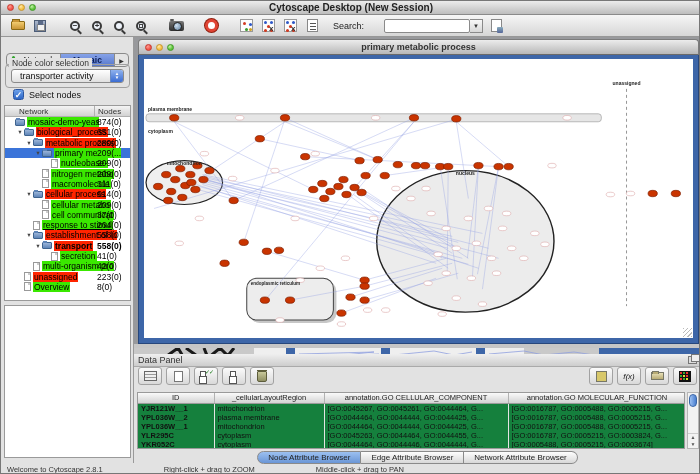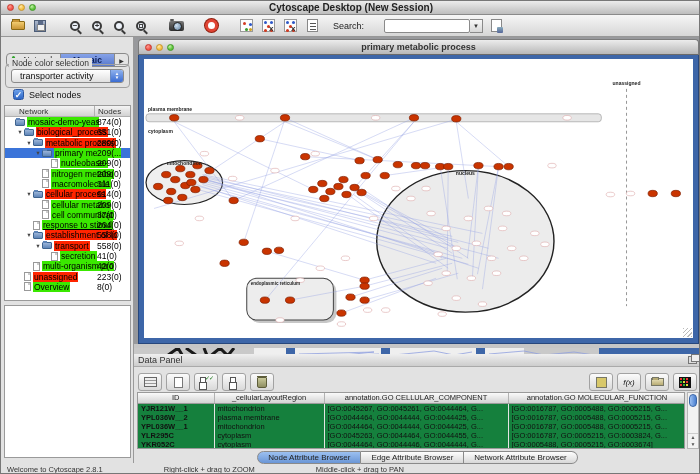--- a/index.html
+++ b/index.html
@@ -111,21 +111,21 @@
   .nw-canvas { position:relative; width:100%; height:100%; background:#fff; overflow:hidden; }
   .nw-canvas:after { content:""; position:absolute; right:1px; bottom:1px; width:9px; height:9px;
     background:repeating-linear-gradient(135deg,#bbb 0 1px,transparent 1px 3px); }
   .nw-canvas svg { display:block; width:100%; height:100%; }
 
   
   #bg-strip { position:absolute; left:133px; top:343px; width:567px; height:10px; overflow:hidden; background:#c6c6c6; }
 
   
   #data-panel { position:absolute; left:133px; top:353px; width:567px; height:97px; background:#e2e2e2; }
-  .dp-toolbar { position:absolute; left:0; top:13px; width:100%; height:24px; display:flex; align-items:flex-end; padding:0 4px; }
+  .dp-toolbar { position:absolute; left:0; top:13px; width:100%; height:24px; display:flex; align-items:flex-start; padding:0 4px; }
   .dbtn { width:24px; height:18px; border:1px solid #a2a2a2; border-radius:3px; background:linear-gradient(#fbfbfb,#d9d9d9);
     display:flex; align-items:center; justify-content:center; margin-right:4px; position:relative;}
   .dbtn.right { margin-right:0; margin-left:4px; }
   .dp-right { margin-left:auto; display:flex; }
   .g-table { width:13px; height:10px; border:1px solid #666; background:repeating-linear-gradient(#eee 0 2px,#999 2px 3px); }
   .g-page { width:9px; height:11px; border:1px solid #777; background:#fff; }
   .g-checks { width:12px; height:11px; position:relative; }
   .g-checks:before { content:""; position:absolute; left:0; top:0; width:4px; height:4px; border:1px solid #555; background:#fff;
     box-shadow:0 6px 0 #fff, 0 6px 0 1px #555; }
   .g-checks:after { content:"✓✓"; position:absolute; left:5px; top:-3px; font-size:6px; color:#1a7a1a; letter-spacing:-1px; }
@@ -325,21 +325,21 @@
             <span class="tico ico-file"></span>
             <span class="tlabel hl-green">response to stimul</span>
             <span class="tnodes">264(0)</span>
           </div>
           <div class="trow" style="padding-left: 20px;">
             <span class="texp">▼</span>
             <span class="tico ico-folder"></span>
             <span class="tlabel hl-red">establishment of lo</span>
             <span class="tnodes">558(0)</span>
           </div>
-          <div class="trow" style="padding-left: 29px;">
+          <div class="trow" style="padding-left: 29px; font-weight: bold;">
             <span class="texp">▼</span>
             <span class="tico ico-folder"></span>
             <span class="tlabel hl-red">transport</span>
             <span class="tnodes">558(0)</span>
           </div>
           <div class="trow" style="padding-left: 38px;">
             <span class="texp"></span>
             <span class="tico ico-file"></span>
             <span class="tlabel hl-green">secretion</span>
             <span class="tnodes">41(0)</span>

